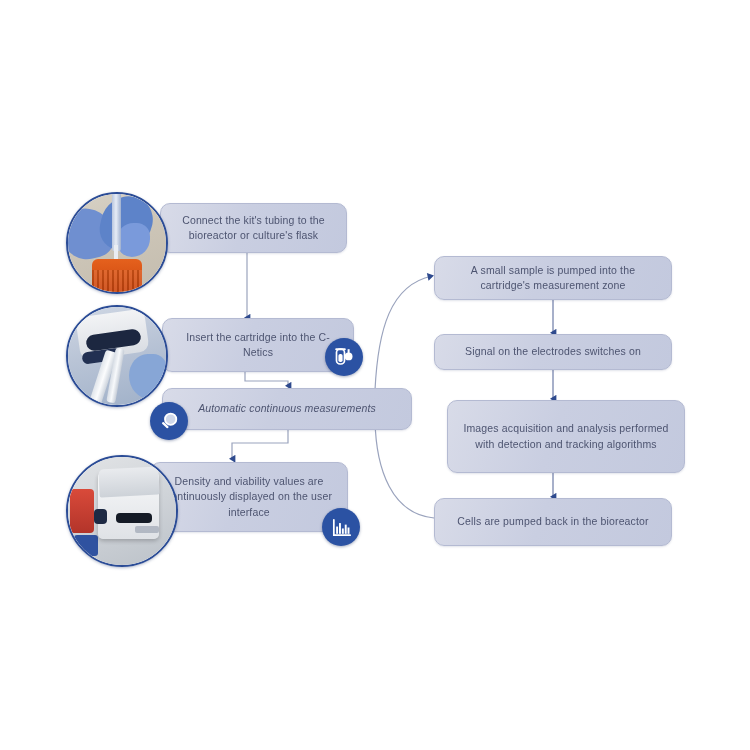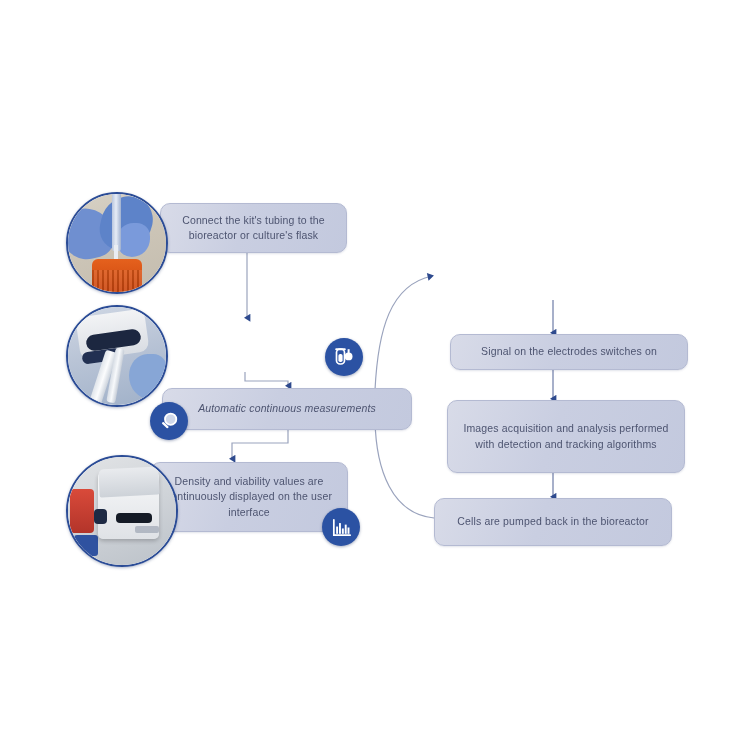--- a/index.html
+++ b/index.html
@@ -158,20 +158,23 @@
       <div class="glove-l"></div>
         <div class="glove-r"></div>
         <div class="glove-r2"></div>
       <div class="pipette"></div>
         <div class="tip"></div>
       <div class="cap"></div>
         <div class="cap-rib"></div>
     </div>
   </div>
 
+  <div class="box" style="left:162px;top:318px;width:192px;height:54px;">
+    <span>Insert the cartridge into the C-Netics</span>
+  </div>
   <div class="photo p2" style="left:66px;top:305px;width:98px;height:98px;">
     <div class="inner">
       <div class="body"></div>
         <div class="slot"></div>
         <div class="slot2"></div>
       <div class="tube"></div>
         <div class="tube2"></div>
         <div class="glove"></div>
     </div>
   </div>
@@ -213,22 +216,25 @@
     <svg width="23" height="23" viewBox="0 0 24 24">
       <path d="M4 4 L4 20 L21 20" fill="none" stroke="#ffffff" stroke-width="1.8" stroke-linecap="round"></path>
       <rect x="6.4" y="11" width="2" height="7.6" fill="#ffffff"></rect>
       <rect x="9.4" y="7.4" width="2" height="11.2" fill="#ffffff"></rect>
       <rect x="12.4" y="13" width="2" height="5.6" fill="#ffffff"></rect>
       <rect x="15.4" y="9" width="2" height="9.6" fill="#ffffff"></rect>
       <rect x="18.3" y="12" width="2" height="6.6" fill="#ffffff"></rect>
     </svg>
   </div>
 
-
-  <div class="box" style="left:434px;top:334px;width:238px;height:36px;margin-left:16px;">
+  <div class="box" style="left:434px;top:256px;width:238px;height:44px;">
+    <span>A small sample is pumped into the cartridge's measurement zone</span>
+  </div>
+
+  <div class="box" style="left:434px;top:334px;width:238px;height:36px;">
     <span>Signal on the electrodes switches on</span>
   </div>
 
   <div class="box" style="left:447px;top:400px;width:238px;height:73px;">
     <span>Images acquisition and analysis performed with detection and tracking algorithms</span>
   </div>
 
   <div class="box" style="left:434px;top:498px;width:238px;height:48px;">
     <span>Cells are pumped back in the bioreactor</span>
   </div>

